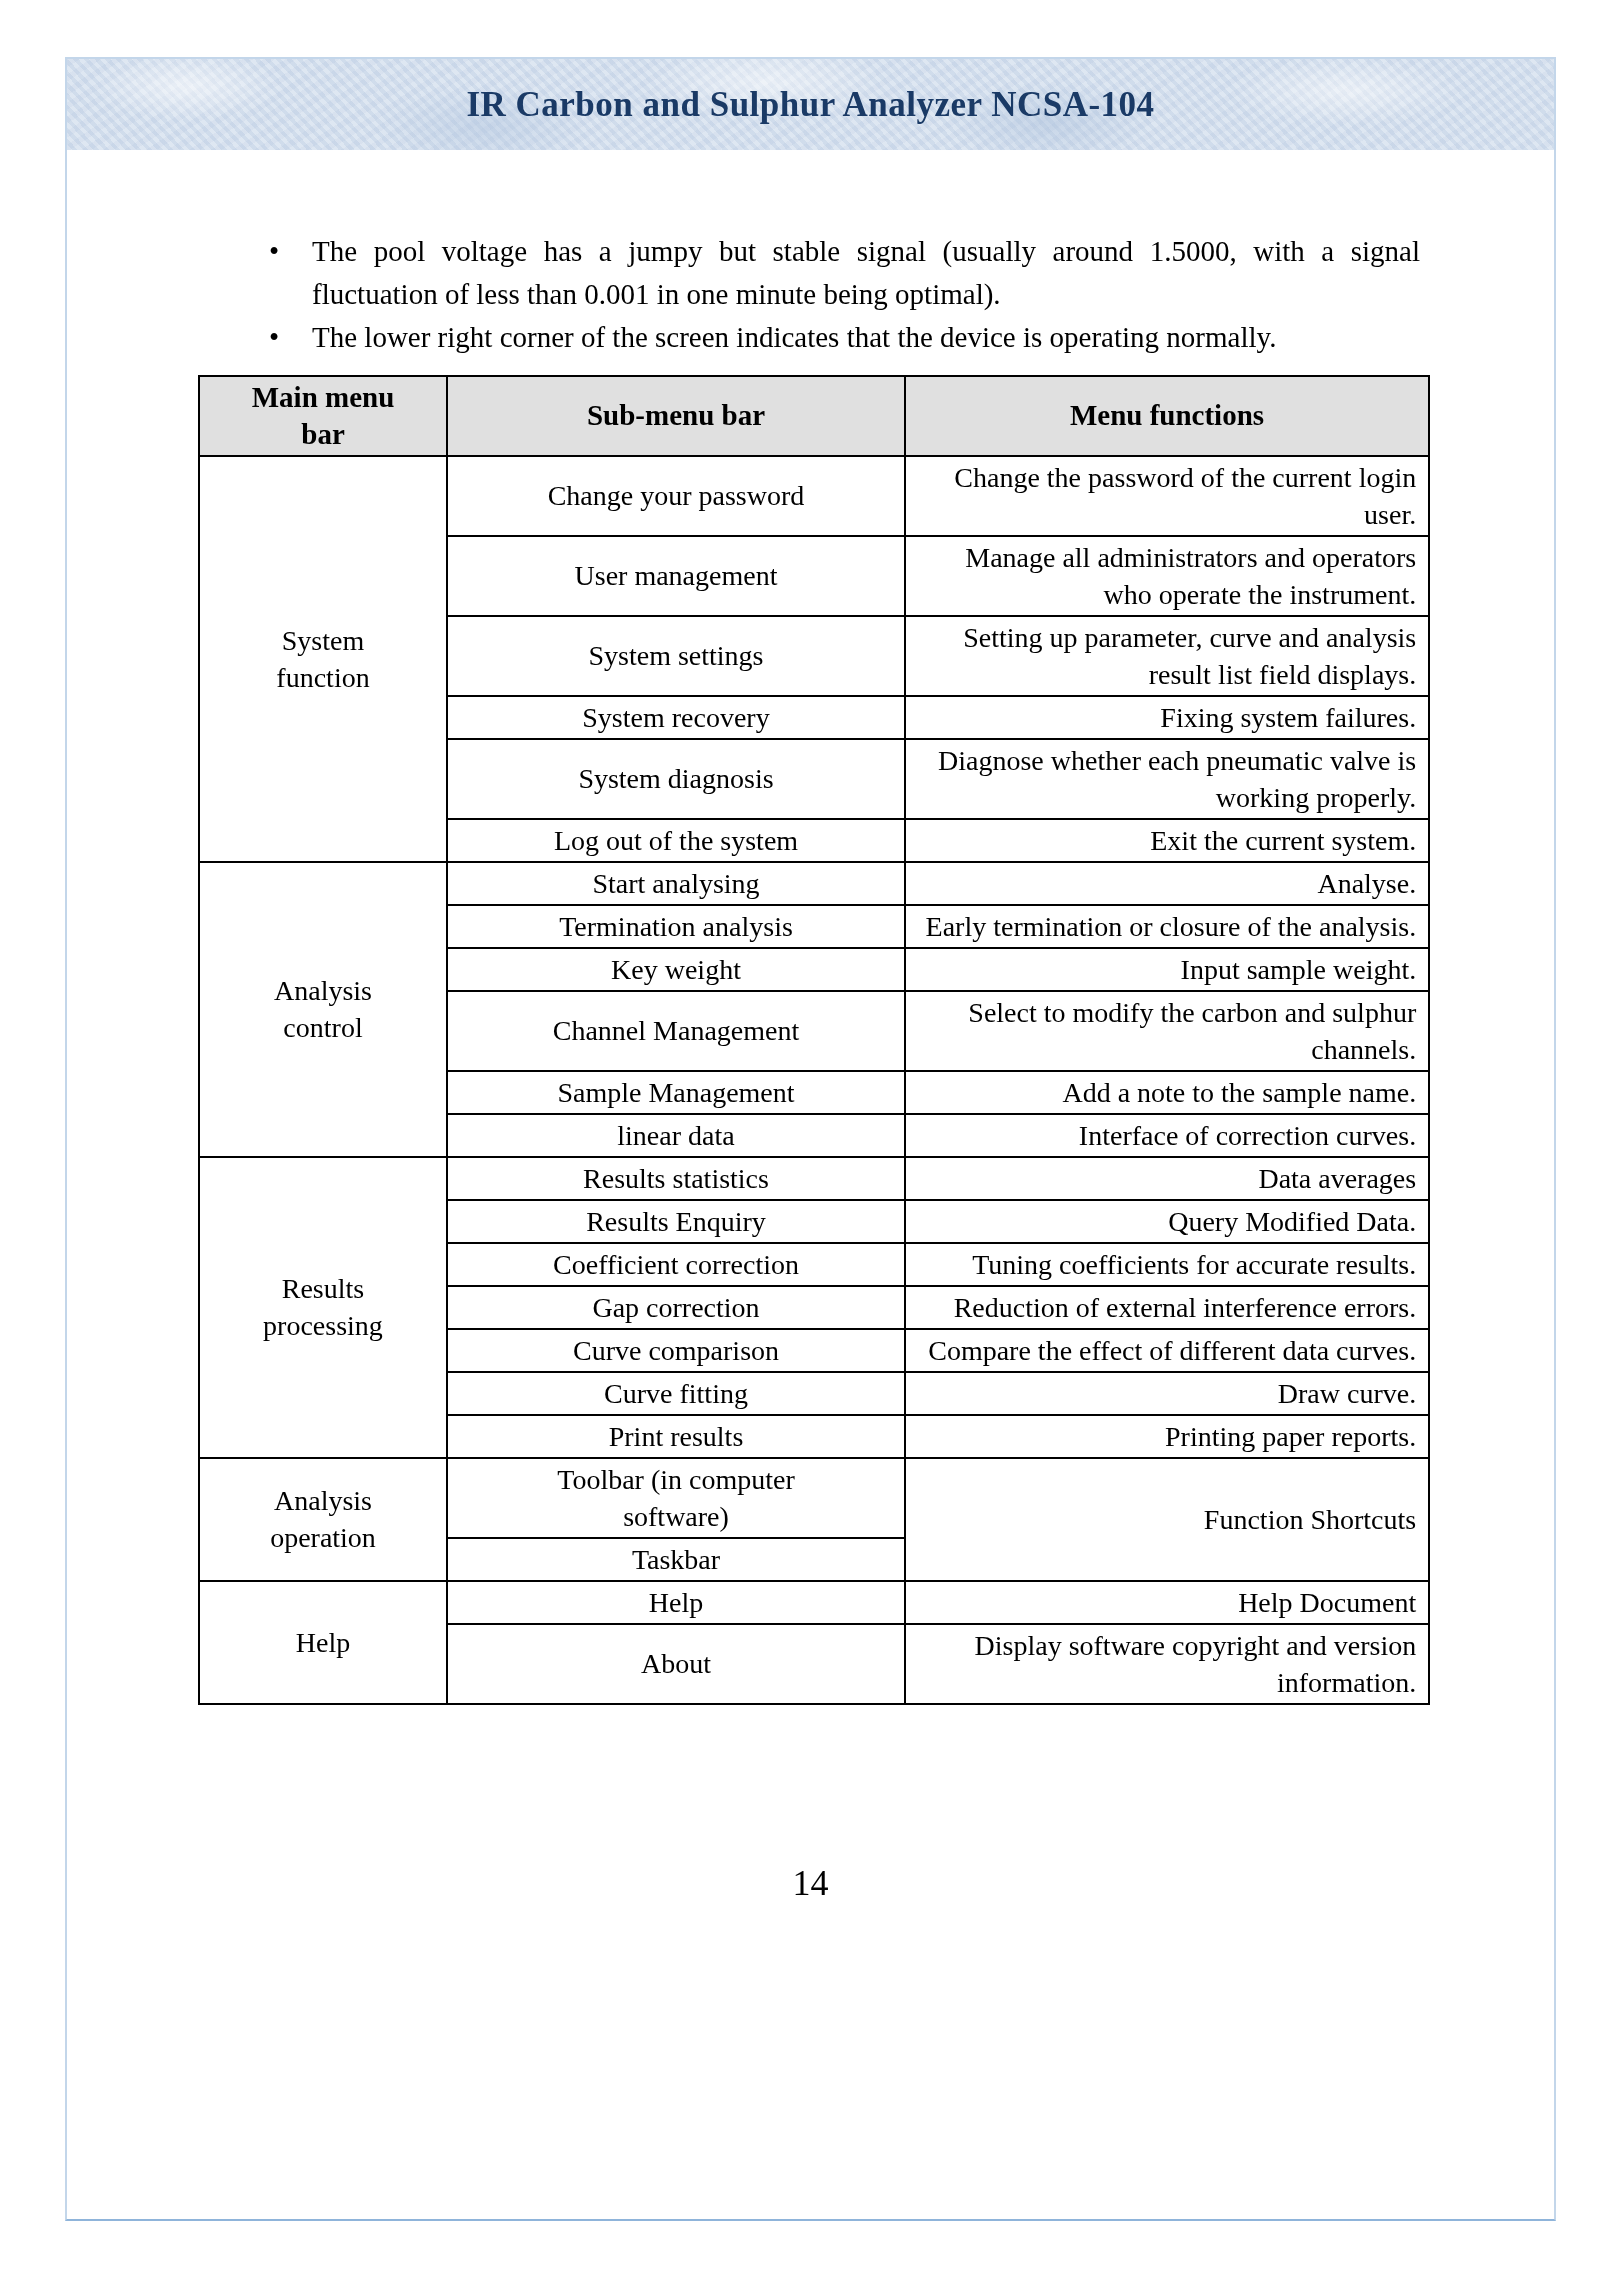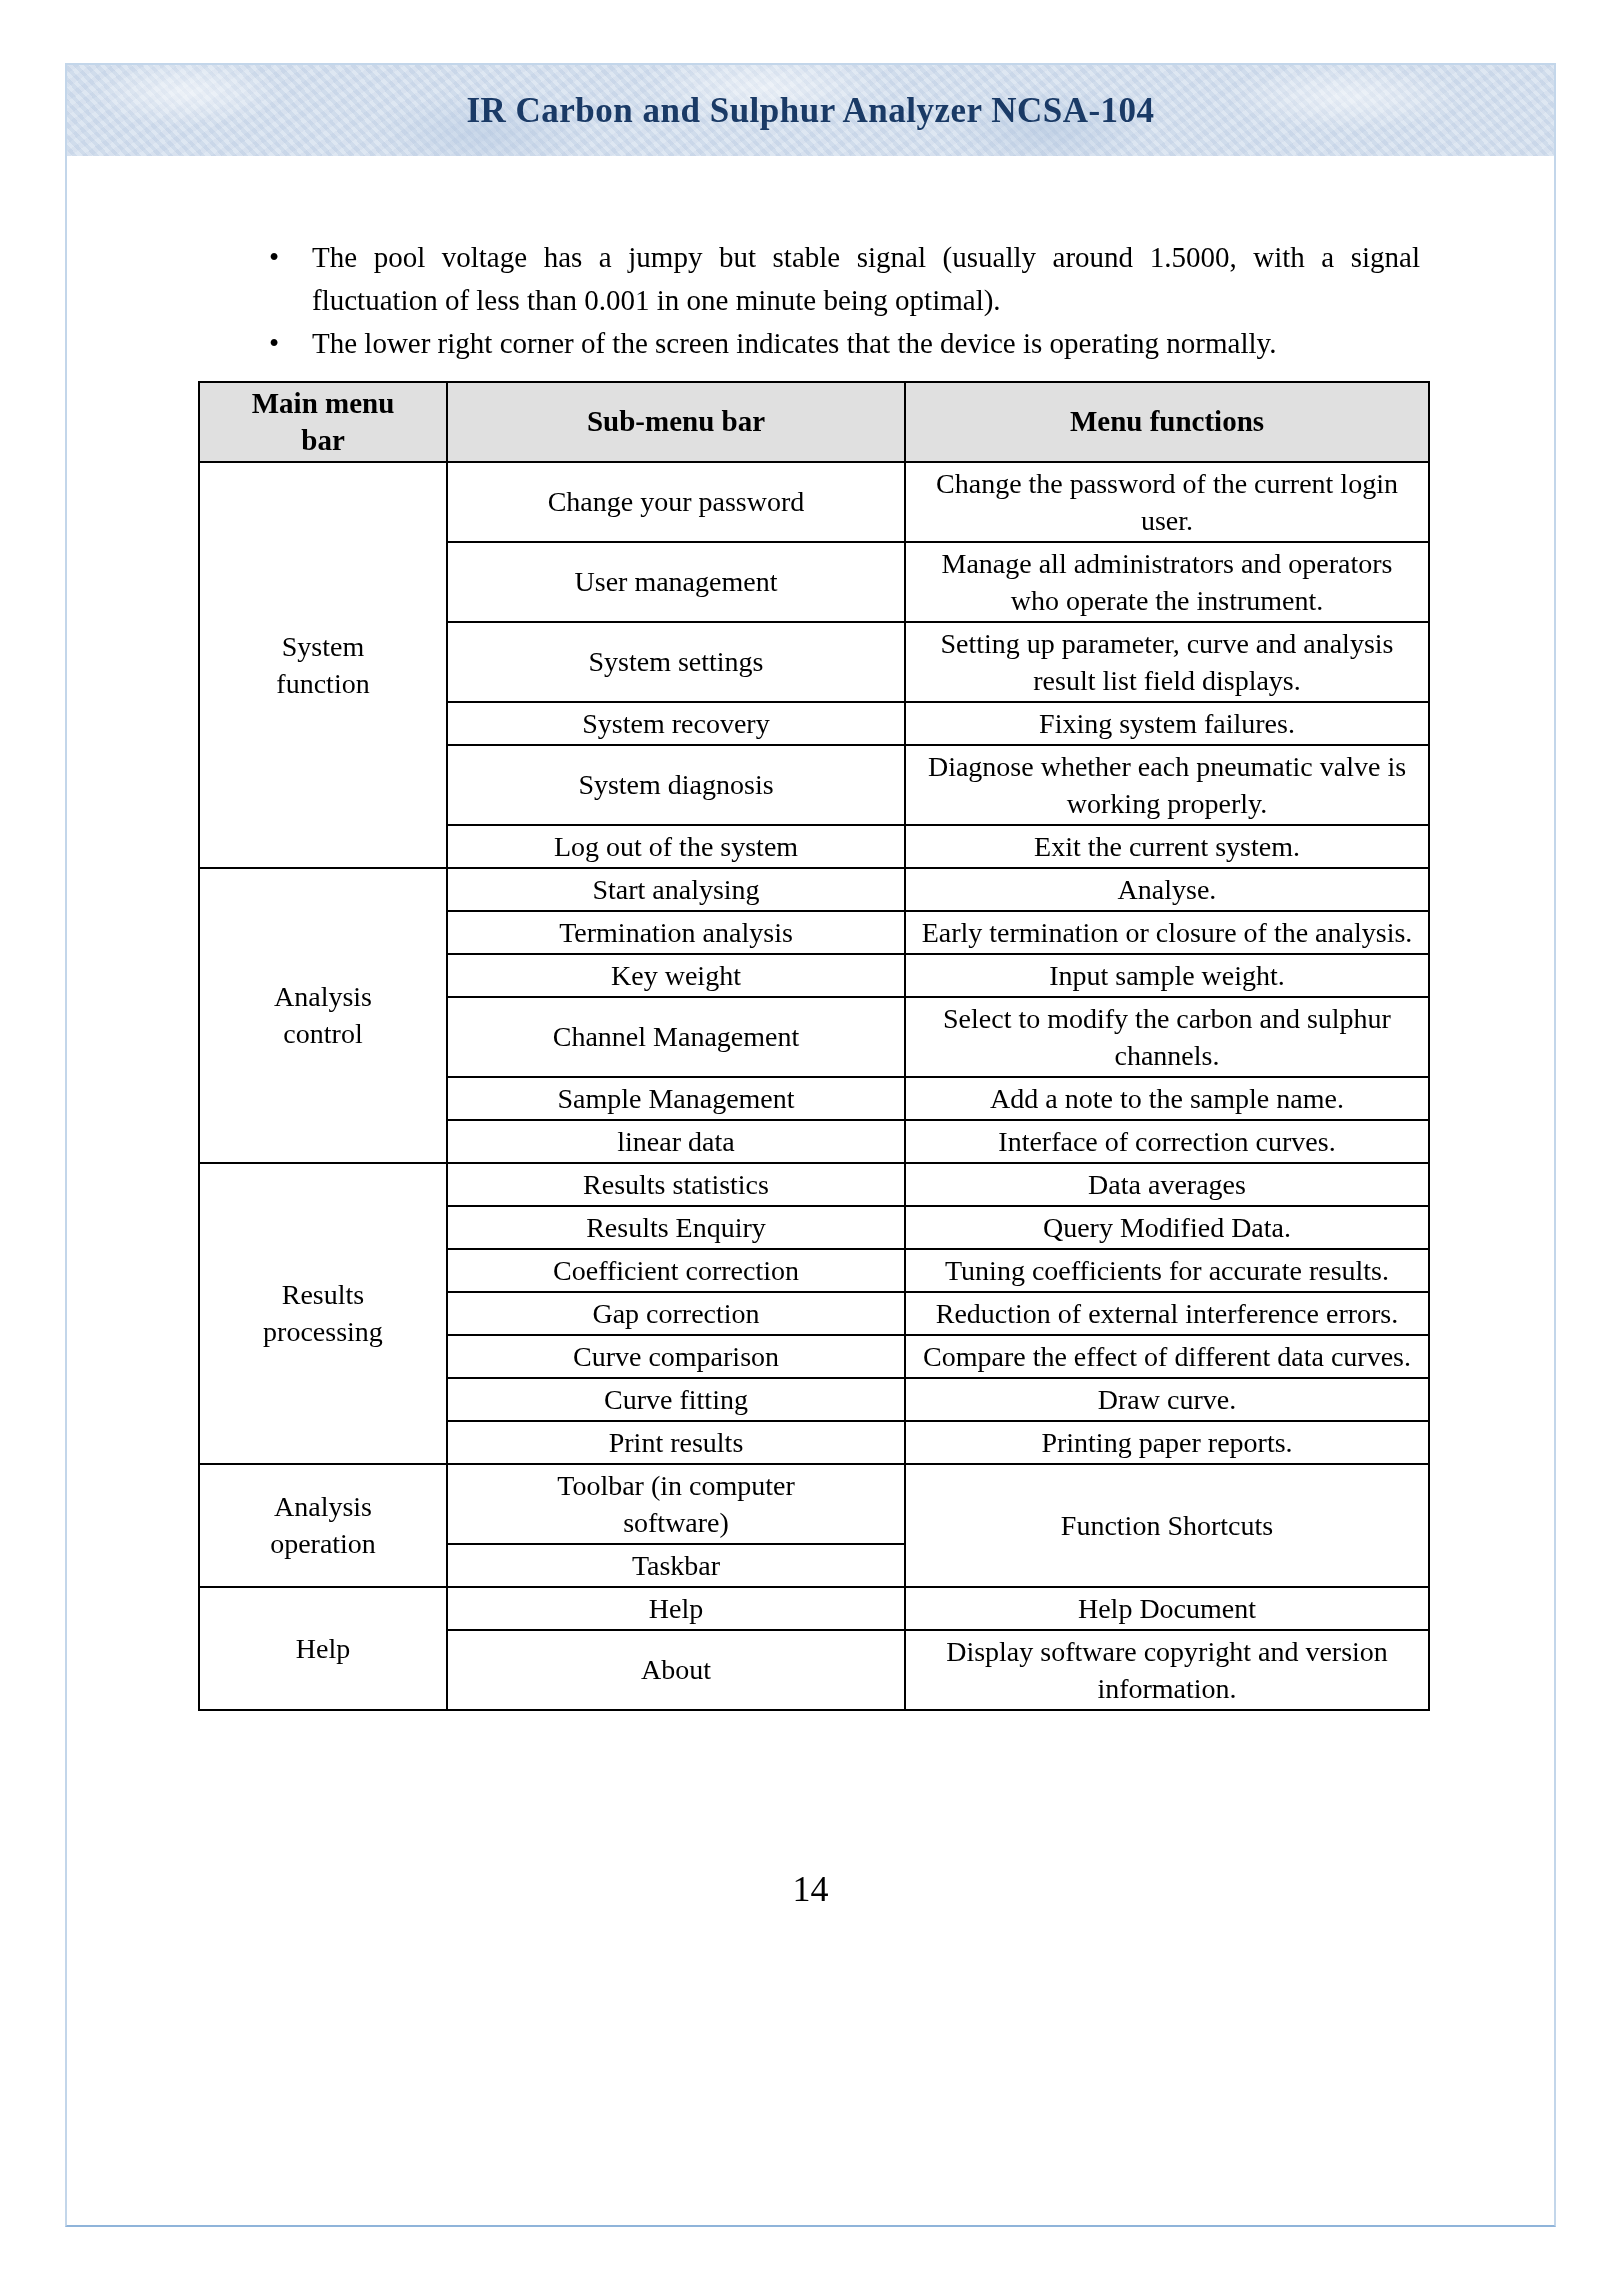--- a/index.html
+++ b/index.html
@@ -6,21 +6,21 @@
   .page{
     position:relative;
     width:1621px;height:2293px;
     background:#ffffff;
     font-family:"Liberation Serif", serif;
     color:#000;
     overflow:hidden;
   }
   .content-box{
     position:absolute;
-    left:65px;top:63px;
+    left:65px;top:57px;
     width:1491px;height:2164px;
     border:2px solid #c3d6ea;
     border-bottom:2.9px solid #8fb4da;
     box-sizing:border-box;
     background:#ffffff;
   }
   .banner{
     position:relative;
     width:100%;height:91px;
     background:
@@ -91,21 +91,21 @@
     padding:2px 11.8px;
     vertical-align:middle;
     box-sizing:border-box;
   }
   .menu-table th span, .menu-cell span{
     display:inline-block;
     max-width:162px;
   }
   td.menu-cell{text-align:center;}
   td.sub-cell{text-align:center;}
-  td.func-cell{text-align:center;border-radius:15px;}
+  td.func-cell{text-align:right;border-radius:15px;}
   .sub-cell .narrow{display:inline-block;max-width:323px;}
   tr.sec td{border-top:2.9px solid #000;}
   .page-number{
     margin-top:157px;
     text-align:center;
     font-size:36px;
   }
 </style>
 </head>
 <body>

